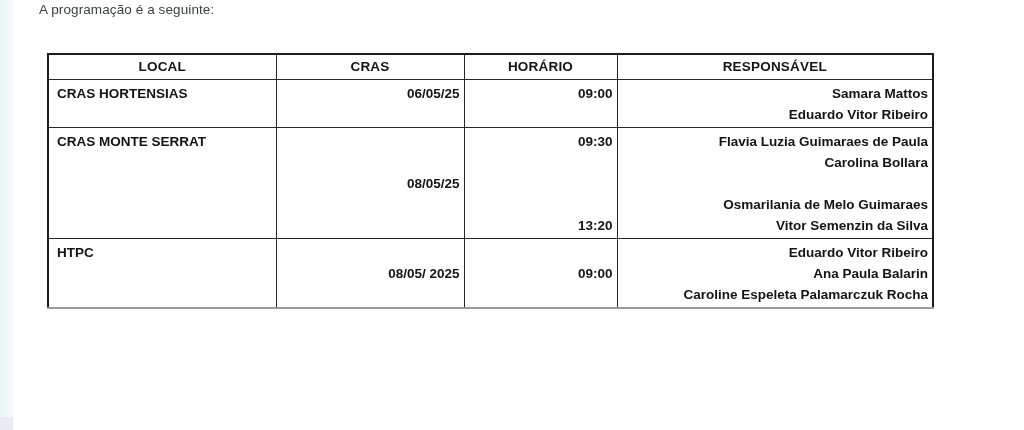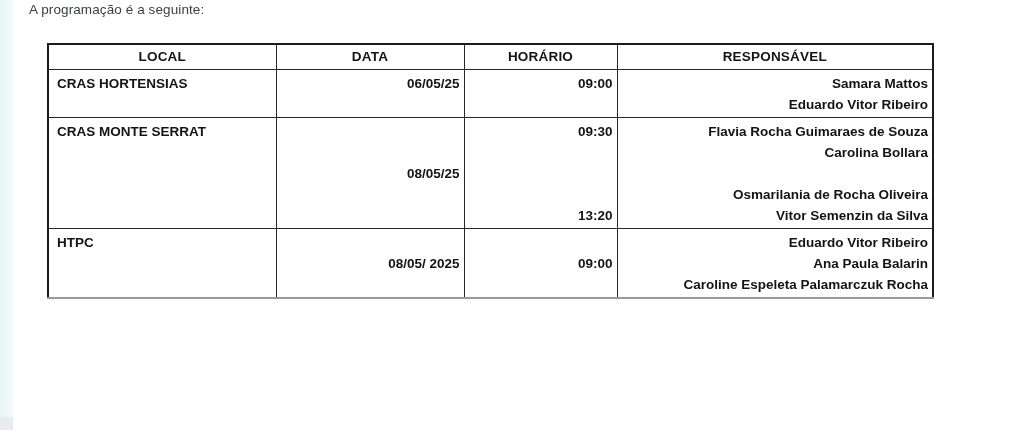--- a/index.html
+++ b/index.html
@@ -16,27 +16,27 @@
   }
   .strip-blue {
     width: 100%; height: 417px;
     background: linear-gradient(to right, #eaf5f8, #f3fafb);
   }
   .strip-lavender {
     width: 100%; height: 13px;
     background: #e9eaf2;
   }
   .intro {
-    position: absolute; left: 29px; top: 1px;
+    position: absolute; left: 39px; top: 1px;
     font-size: 13.5px; line-height: 18px;
     color: #3d4043;
     letter-spacing: 0.1px;
   }
   table.schedule {
-    position: absolute; left: 47px; top: 43px;
+    position: absolute; left: 47px; top: 53px;
     width: 885px;
     border-collapse: collapse;
     table-layout: fixed;
     border: 2px solid #1c1c1c;
     border-bottom: 2px solid #9a9a9a;
   }
   col.c-local       { width: 228px; }
   col.c-data        { width: 188px; }
   col.c-horario     { width: 153px; }
   col.c-responsavel { width: 316px; }
@@ -78,21 +78,21 @@
 <table class="schedule">
   <colgroup>
     <col class="c-local">
     <col class="c-data">
     <col class="c-horario">
     <col class="c-responsavel">
   </colgroup>
   <thead>
     <tr>
       <th>LOCAL</th>
-      <th>DATA</th>
+      <th>CRAS</th>
       <th>HORÁRIO</th>
       <th>RESPONSÁVEL</th>
     </tr>
   </thead>
   <tbody>
       <tr>
         <td class="col-local">
           <div class="line">CRAS HORTENSIAS</div>
         </td>
         <td class="col-data">
@@ -116,24 +116,24 @@
           <div class="line">08/05/25</div>
         </td>
         <td class="col-horario">
           <div class="line">09:30</div>
           <div class="line">&nbsp;</div>
           <div class="line">&nbsp;</div>
           <div class="line">&nbsp;</div>
           <div class="line">13:20</div>
         </td>
         <td class="col-responsavel">
-          <div class="line">Flavia Rocha Guimaraes de Souza</div>
+          <div class="line">Flavia Luzia Guimaraes de Paula</div>
           <div class="line">Carolina Bollara</div>
           <div class="line">&nbsp;</div>
-          <div class="line">Osmarilania de Rocha Oliveira</div>
+          <div class="line">Osmarilania de Melo Guimaraes</div>
           <div class="line">Vitor Semenzin da Silva</div>
         </td>
       </tr>
       <tr>
         <td class="col-local">
           <div class="line">HTPC</div>
         </td>
         <td class="col-data">
           <div class="line">&nbsp;</div>
           <div class="line">08/05/ 2025</div>

